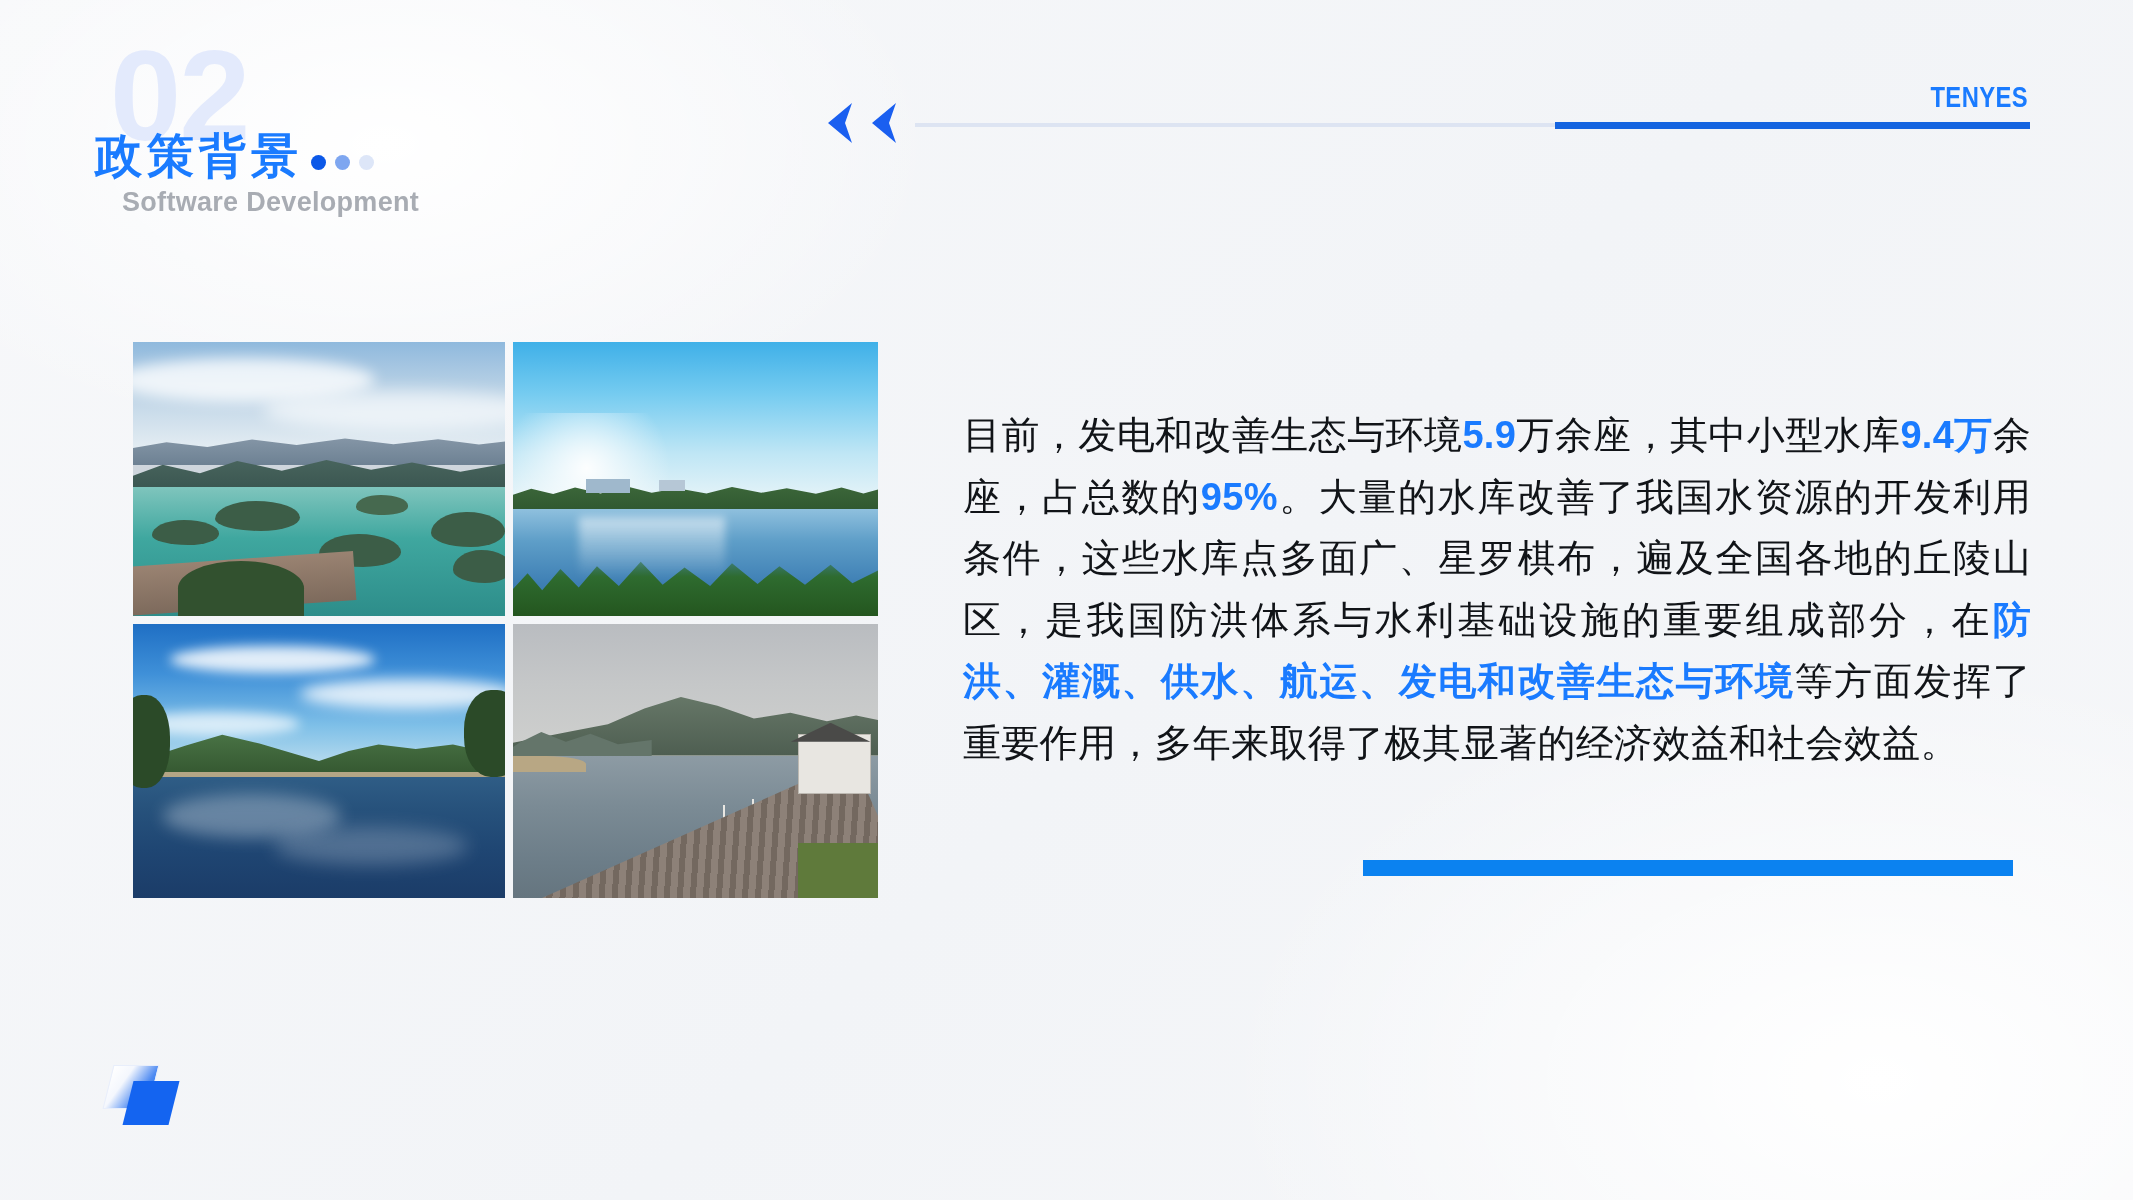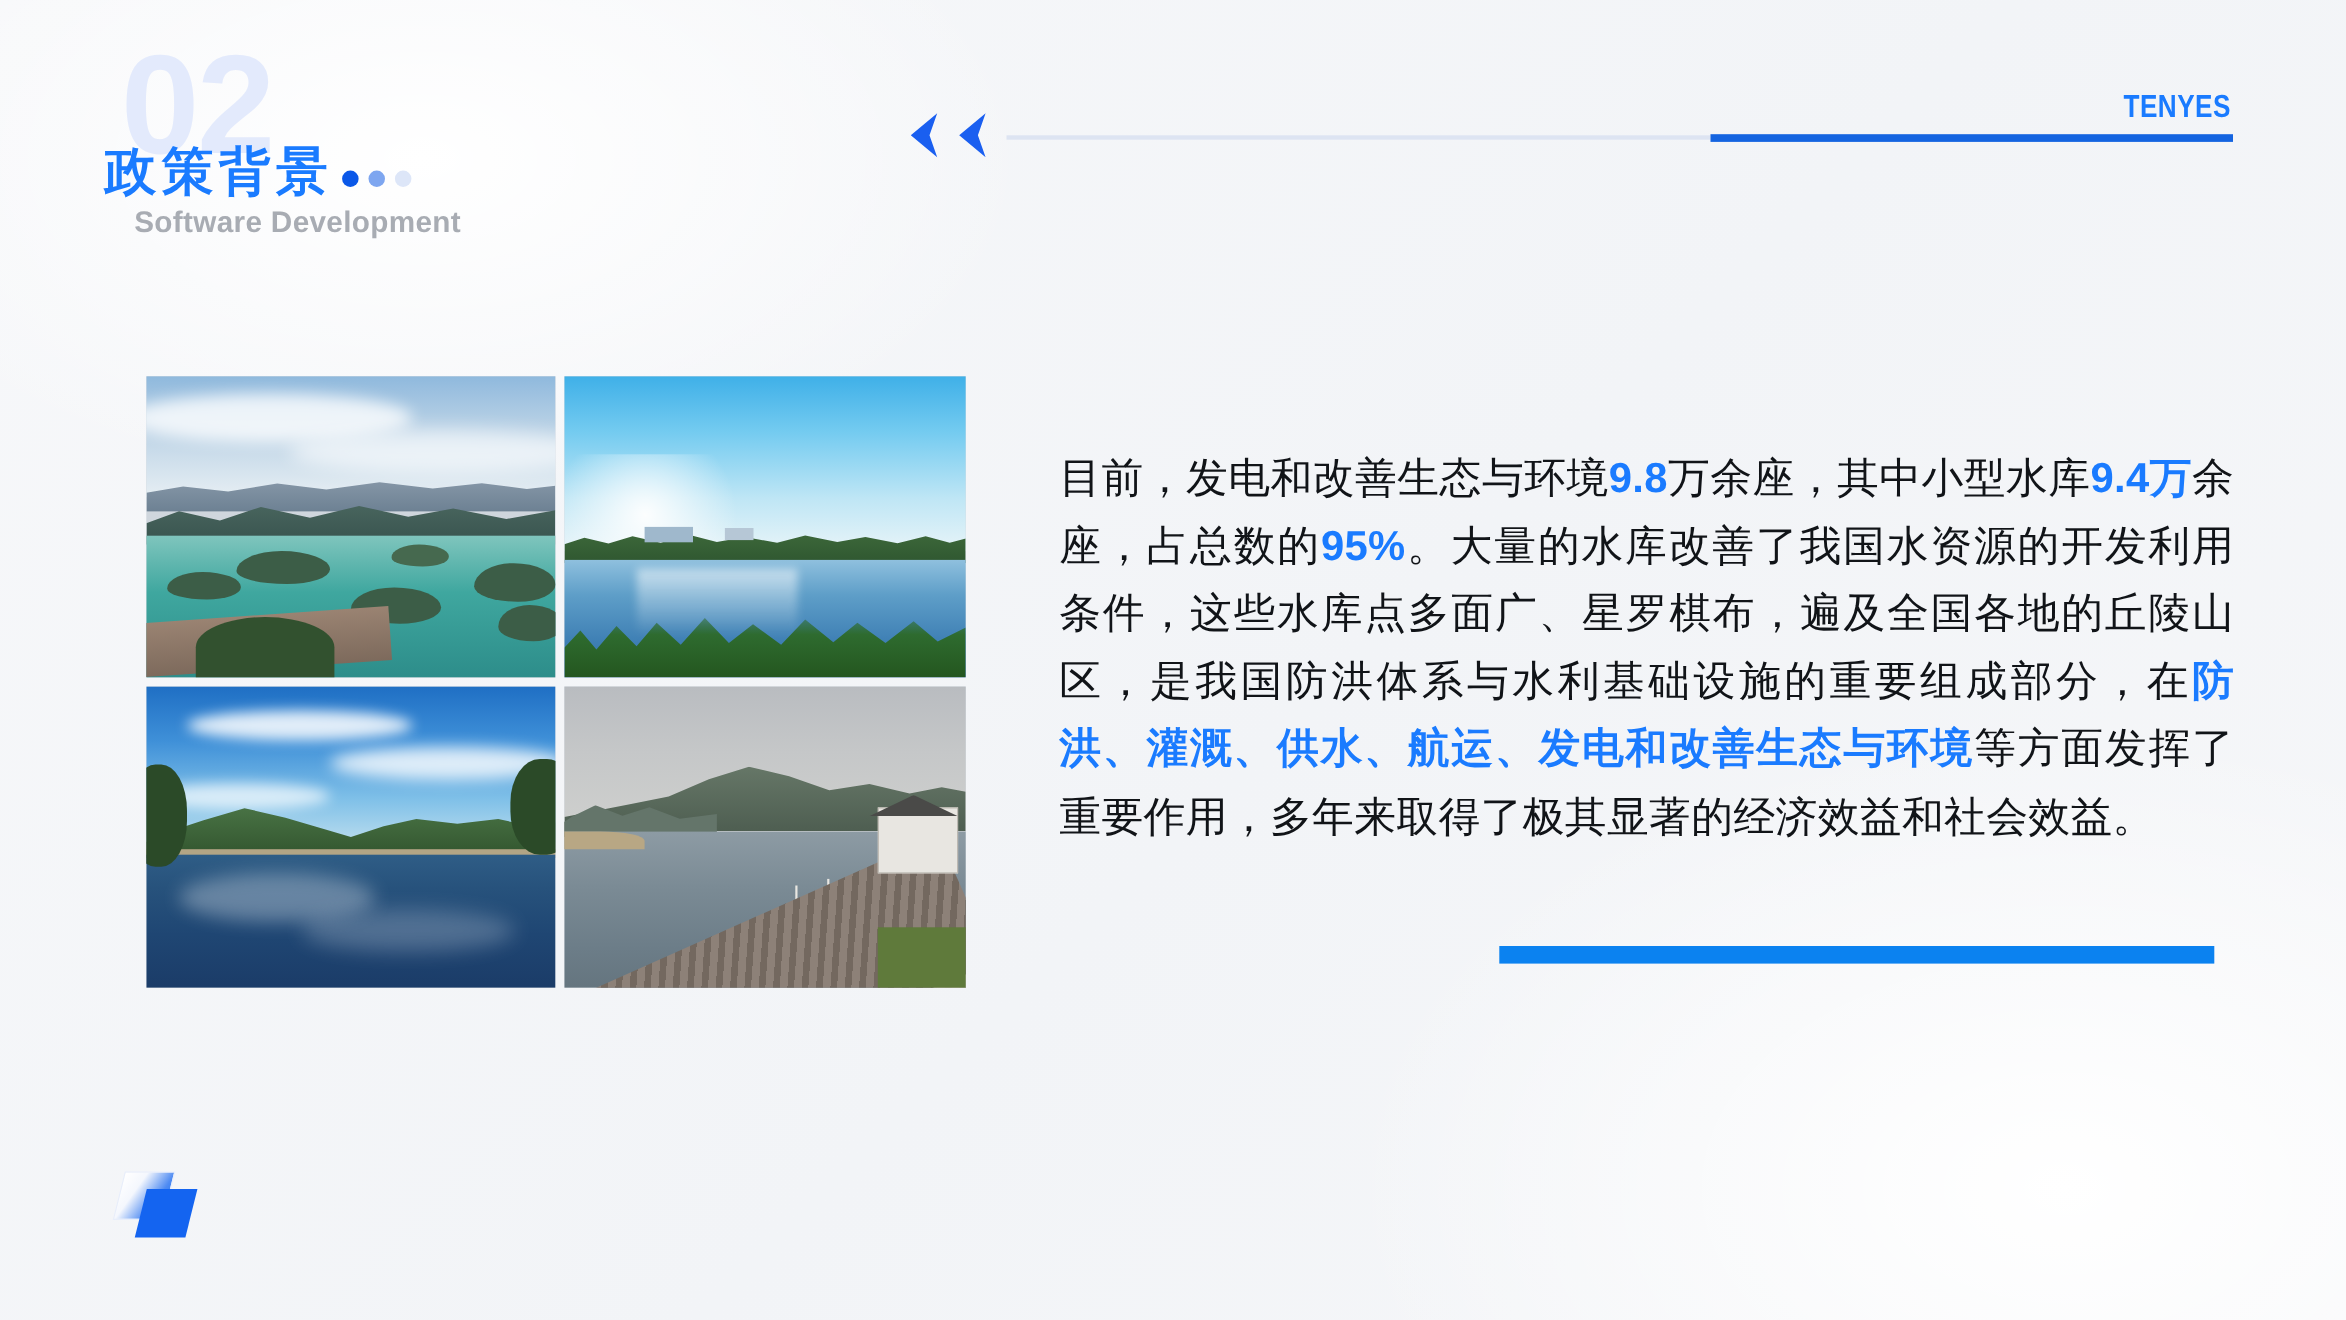--- a/index.html
+++ b/index.html
@@ -272,20 +272,20 @@
         <div class="post2"></div>
       <div class="bank"></div>
         <div class="curb"></div>
         <div class="grass"></div>
       <div class="pav"></div>
         <div class="pavroof"></div>
     </div>
 
   </div>
 
-  <div class="body-text" id="body-paragraph"><span>目前，发电和改善生态与环境</span><span class="hl">9.8</span><span>万余座，其中小型水库</span><span class="hl">9.4万</span><span>余座，占总数的</span><span class="hl">95%</span><span>。大量的水库改善了我国水资源的开发利用条件，这些水库点多面广、星罗棋布，遍及全国各地的丘陵山区，是我国防洪体系与水利基础设施的重要组成部分，在</span><span class="hl">防洪、灌溉、供水、航运、发电和改善生态与环境</span><span>等方面发挥了重要作用，多年来取得了极其显著的经济效益和社会效益。</span></div>
+  <div class="body-text" id="body-paragraph"><span>目前，发电和改善生态与环境</span><span class="hl">5.9</span><span>万余座，其中小型水库</span><span class="hl">9.4万</span><span>余座，占总数的</span><span class="hl">95%</span><span>。大量的水库改善了我国水资源的开发利用条件，这些水库点多面广、星罗棋布，遍及全国各地的丘陵山区，是我国防洪体系与水利基础设施的重要组成部分，在</span><span class="hl">防洪、灌溉、供水、航运、发电和改善生态与环境</span><span>等方面发挥了重要作用，多年来取得了极其显著的经济效益和社会效益。</span></div>
   <div class="underbar"></div>
 
   <div class="logo">
     <span class="sq-a"></span>
     <span class="sq-b"></span>
   </div>
 </div>
 
 </body></html>

